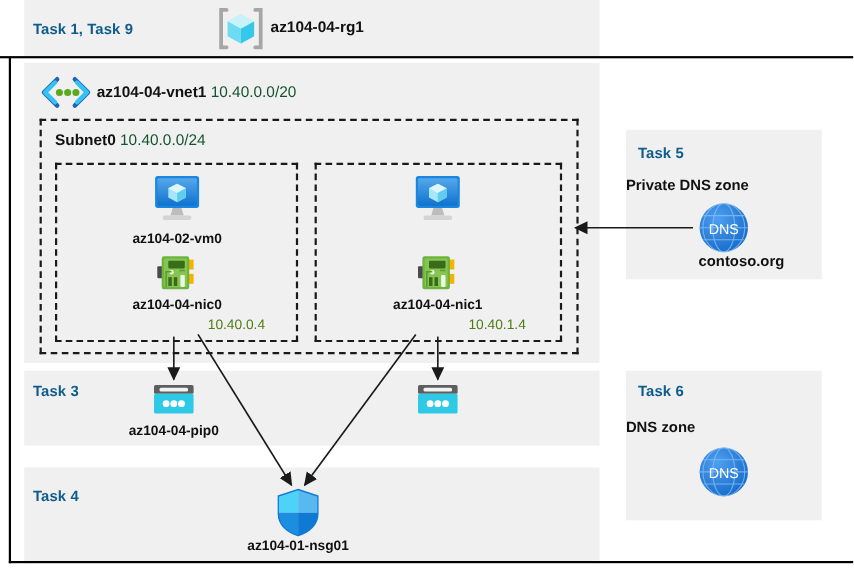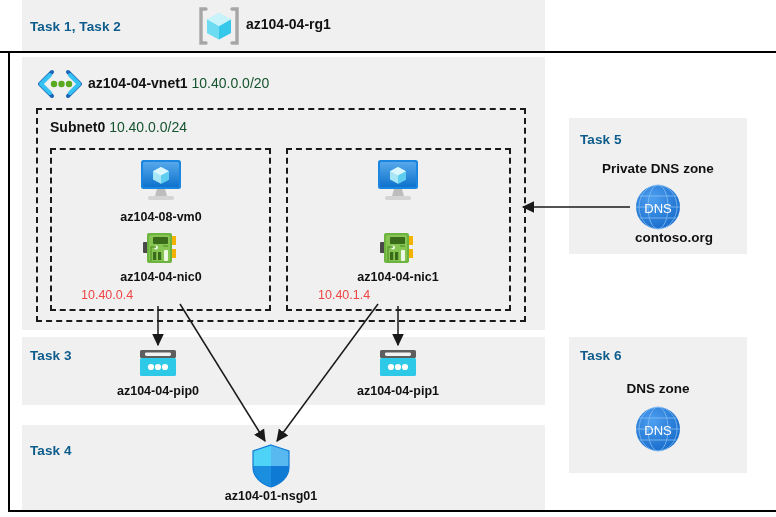--- a/index.html
+++ b/index.html
@@ -17,36 +17,36 @@
   
   .dashed{position:absolute;border:2px dashed #1a1a1a;box-sizing:border-box;background:transparent;}
   .dashed-inner{position:absolute;border:2px dashed #1a1a1a;box-sizing:border-box;background:transparent;}
 
   
   .task-label{position:absolute;color:#0d5c8c;font-weight:bold;font-size:13.5px;letter-spacing:.1px;white-space:nowrap;}
   .hdr{position:absolute;font-size:14px;white-space:nowrap;color:#111;}
   .hdr .b{font-weight:bold;}
   .hdr .n{font-weight:normal;color:#14532d;}
   .res-name{position:absolute;font-size:12.5px;font-weight:bold;color:#111;white-space:nowrap;text-align:center;}
-  .res-sub{position:absolute;font-size:12.5px;font-weight:normal;color:#ef4444;white-space:nowrap;text-align:left;}
-  .zone-title{position:absolute;font-size:13.5px;font-weight:bold;color:#111;white-space:nowrap;text-align:center;}
+  .res-sub{position:absolute;font-size:12.5px;font-weight:normal;color:#4d7c0f;white-space:nowrap;text-align:right;}
+  .zone-title{position:absolute;font-size:13.5px;font-weight:bold;color:#111;white-space:nowrap;}
 
   
   .icon{position:absolute;}
   svg{display:block;}
   .svg-overlay{position:absolute;left:0;top:0;width:776px;height:517px;pointer-events:none;}
 </style>
 </head>
 <body>
 
 <div id="stage">
 
   <div class="panel" style="left:22px;top:0px;width:523px;height:51px;"></div>
 
-  <div class="task-label" style="left:30px;top:19px;">Task 1, Task 2</div>
+  <div class="task-label" style="left:30px;top:19px;">Task 1, Task 9</div>
 
   <div class="icon" style="left:198px;top:6px;">
     <svg width="42" height="40" viewBox="0 0 42 40">
       <path d="M8 3 L3 3 L3 37 L8 37" fill="none" stroke="#a6a6a6" stroke-width="3.4" stroke-linecap="round"></path>
       <path d="M34 3 L39 3 L39 37 L34 37" fill="none" stroke="#a6a6a6" stroke-width="3.4" stroke-linecap="round"></path>
       <polygon points="21,7 33,13.6 33,27 21,33.6 9,27 9,13.6" fill="#9fe9f7"></polygon>
       <polygon points="21,7 33,13.6 21,20.2 9,13.6" fill="#c9f3fb"></polygon>
       <polygon points="21,20.2 33,13.6 33,27 21,33.6" fill="#35c8ea"></polygon>
       <polygon points="21,20.2 21,33.6 9,27 9,13.6" fill="#6ddcf2"></polygon>
     </svg>
@@ -95,21 +95,21 @@
             <stop offset="1" stop-color="#0f72cd"></stop>
       </linearGradient>
         </defs>
       <polygon points="26,9 34,13.2 34,21.6 26,25.8 18,21.6 18,13.2" fill="#a7e6f7"></polygon>
       <polygon points="26,9 34,13.2 26,17.4 18,13.2" fill="#dcf6fd"></polygon>
       <polygon points="26,17.4 34,13.2 34,21.6 26,25.8" fill="#5fcdef"></polygon>
       <path d="M22 31 l8 0 l2 7 l-12 0 z" fill="#bdbdbd"></path>
       <rect x="13" y="38" width="26" height="4" rx="1.8" fill="#d4d4d4"></rect>
     </svg>
   </div>
-  <div class="res-name" style="left:81px;top:210px;width:160px;">az104-08-vm0</div>
+  <div class="res-name" style="left:81px;top:210px;width:160px;">az104-02-vm0</div>
 
   <div class="icon" style="left:140px;top:230px;">
     <svg width="42" height="38" viewBox="0 0 42 38">
       <rect x="30" y="6" width="6" height="9" fill="#f5b300"></rect>
       <rect x="30" y="19" width="6" height="9" fill="#f5b300"></rect>
       <rect x="3" y="12" width="6" height="11" rx="1" fill="#4a4a4a"></rect>
       <rect x="7" y="3" width="25" height="30" rx="2" fill="#6db33f"></rect>
       <rect x="9" y="5" width="21" height="26" rx="1.5" fill="#86c552"></rect>
       <rect x="13" y="7" width="15" height="7" rx="1" fill="#3a6b1a"></rect>
       <rect x="13" y="22" width="3.2" height="8" fill="#3a6b1a"></rect>
@@ -180,21 +180,20 @@
   <div class="icon" style="left:378px;top:348px;">
     <svg width="40" height="32" viewBox="0 0 40 32">
       <rect x="2" y="2" width="36" height="8" rx="1.5" fill="#5e5e5e"></rect>
       <rect x="7" y="4.5" width="26" height="3.4" rx="1.4" fill="#f2f2f2"></rect>
       <rect x="2" y="10" width="36" height="18" rx="1.5" fill="#2fc9e8"></rect>
       <circle cx="13" cy="19" r="3.1" fill="#ffffff"></circle>
       <circle cx="20" cy="19" r="3.1" fill="#ffffff"></circle>
       <circle cx="27" cy="19" r="3.1" fill="#ffffff"></circle>
     </svg>
   </div>
-  <div class="res-name" style="left:318px;top:384px;width:160px;">az104-04-pip1</div>
 
   <div class="panel" style="left:22px;top:425px;width:523px;height:85px;"></div>
   <div class="task-label" style="left:30px;top:443px;">Task 4</div>
 
   <div class="icon" style="left:250px;top:443px;">
     <svg width="42" height="46" viewBox="0 0 42 46">
       <defs>
         <clipPath id="shieldclip">
           <path d="M21 2 L39 8 L39 24 C39 34 31 41 21 44 C11 41 3 34 3 24 L3 8 Z"></path>
         </clipPath>

